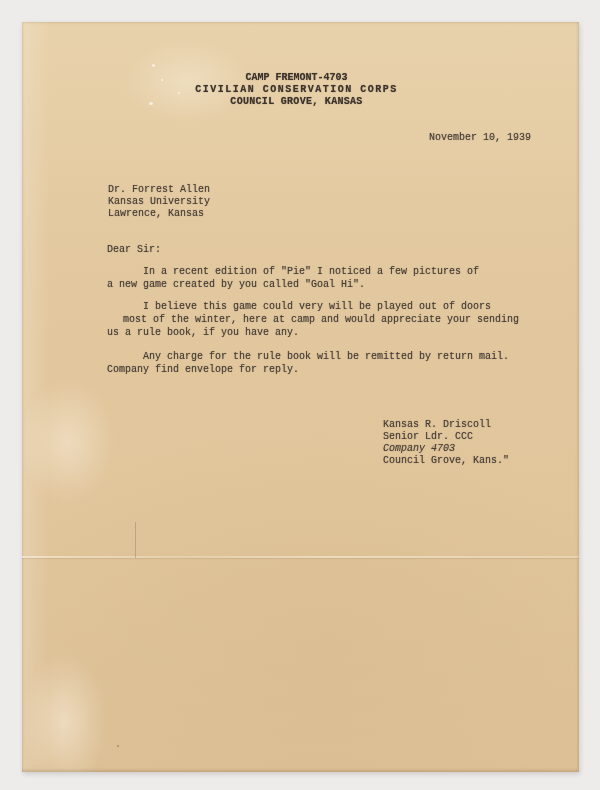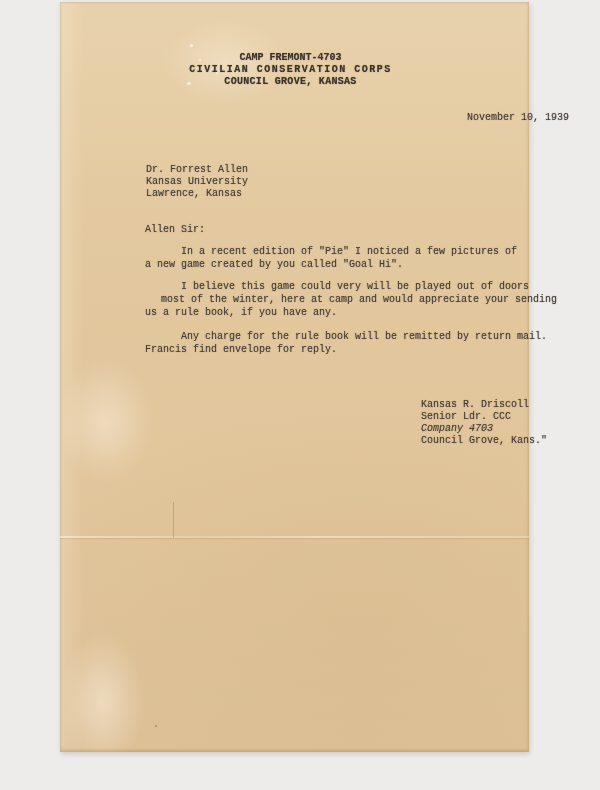--- a/index.html
+++ b/index.html
@@ -5,33 +5,32 @@
   html,body{margin:0;padding:0;}
   body{
     width:600px;height:790px;
     background:#edecea;
     position:relative;
     overflow:hidden;
     font-family:"Liberation Mono","DejaVu Sans Mono",monospace;
   }
   .paper{
     position:absolute;
-    left:22px;top:2px;width:469px;height:750px;
+    left:22px;top:22px;width:557px;height:750px;
     background:
       radial-gradient(ellipse 70px 90px at 45px 420px, rgba(255,250,238,0.40), rgba(255,250,238,0) 70%),
       radial-gradient(ellipse 60px 100px at 42px 700px, rgba(255,250,238,0.45), rgba(255,250,238,0) 70%),
       radial-gradient(ellipse 90px 60px at 165px 60px,  rgba(255,252,242,0.30), rgba(255,252,242,0) 70%),
       radial-gradient(ellipse 420px 300px at 300px 620px, rgba(196,160,112,0.12), rgba(196,160,112,0) 75%),
       linear-gradient(90deg, rgba(255,250,240,0.22), rgba(255,250,240,0) 5%),
       linear-gradient(180deg,#e8d2ab 0%,#e3c9a0 28%,#e1c59b 62%,#ddc096 100%);
     box-shadow:
       inset -1px -2px 3px rgba(140,110,80,0.28),
       inset 1px 1px 2px rgba(120,95,65,0.15),
       1px 2px 5px rgba(0,0,0,0.14);
-    margin-left: 38px;
   }
   .t{
     position:absolute;
     font-size:10px;line-height:12px;
     color:#463d35;
     text-shadow:0 0 1px rgba(70,61,53,0.55);
     white-space:pre;
   }
   .center{left:0;right:8px;text-align:center;}
   .hd{font-weight:bold;color:#3b332c;text-shadow:0 0 1px rgba(59,51,44,0.65);}
@@ -84,30 +83,30 @@
   </div>
 
   <div id="date" class="t">November 10, 1939</div>
 
   <div class="recipient">
     <div id="rc1" class="t">Dr. Forrest Allen</div>
     <div id="rc2" class="t">Kansas University</div>
     <div id="rc3" class="t">Lawrence, Kansas</div>
   </div>
 
-  <div id="sal" class="t">Allen Sir:</div>
+  <div id="sal" class="t">Dear Sir:</div>
 
   <div class="body-text">
     <div id="p1l1" class="t">In a recent edition of "Pie" I noticed a few pictures of</div>
     <div id="p1l2" class="t">a new game created by you called "Goal Hi".</div>
     <div id="p2l1" class="t">I believe this game could very will be played out of doors</div>
     <div id="p2l2" class="t">most of the winter, here at camp and would appreciate your sending</div>
     <div id="p2l3" class="t">us a rule book, if you have any.</div>
     <div id="p3l1" class="t">Any charge for the rule book will be remitted by return mail.</div>
-    <div id="p3l2" class="t">Francis find envelope for reply.</div>
+    <div id="p3l2" class="t">Company find envelope for reply.</div>
   </div>
 
   <div class="signature">
     <div id="sg1" class="t">Kansas R. Driscoll</div>
     <div id="sg2" class="t">Senior Ldr. CCC</div>
     <div id="sg3" class="t">Company 4703</div>
     <div id="sg4" class="t">Council Grove, Kans."</div>
   </div>
 
   <div class="crease-h"></div>

